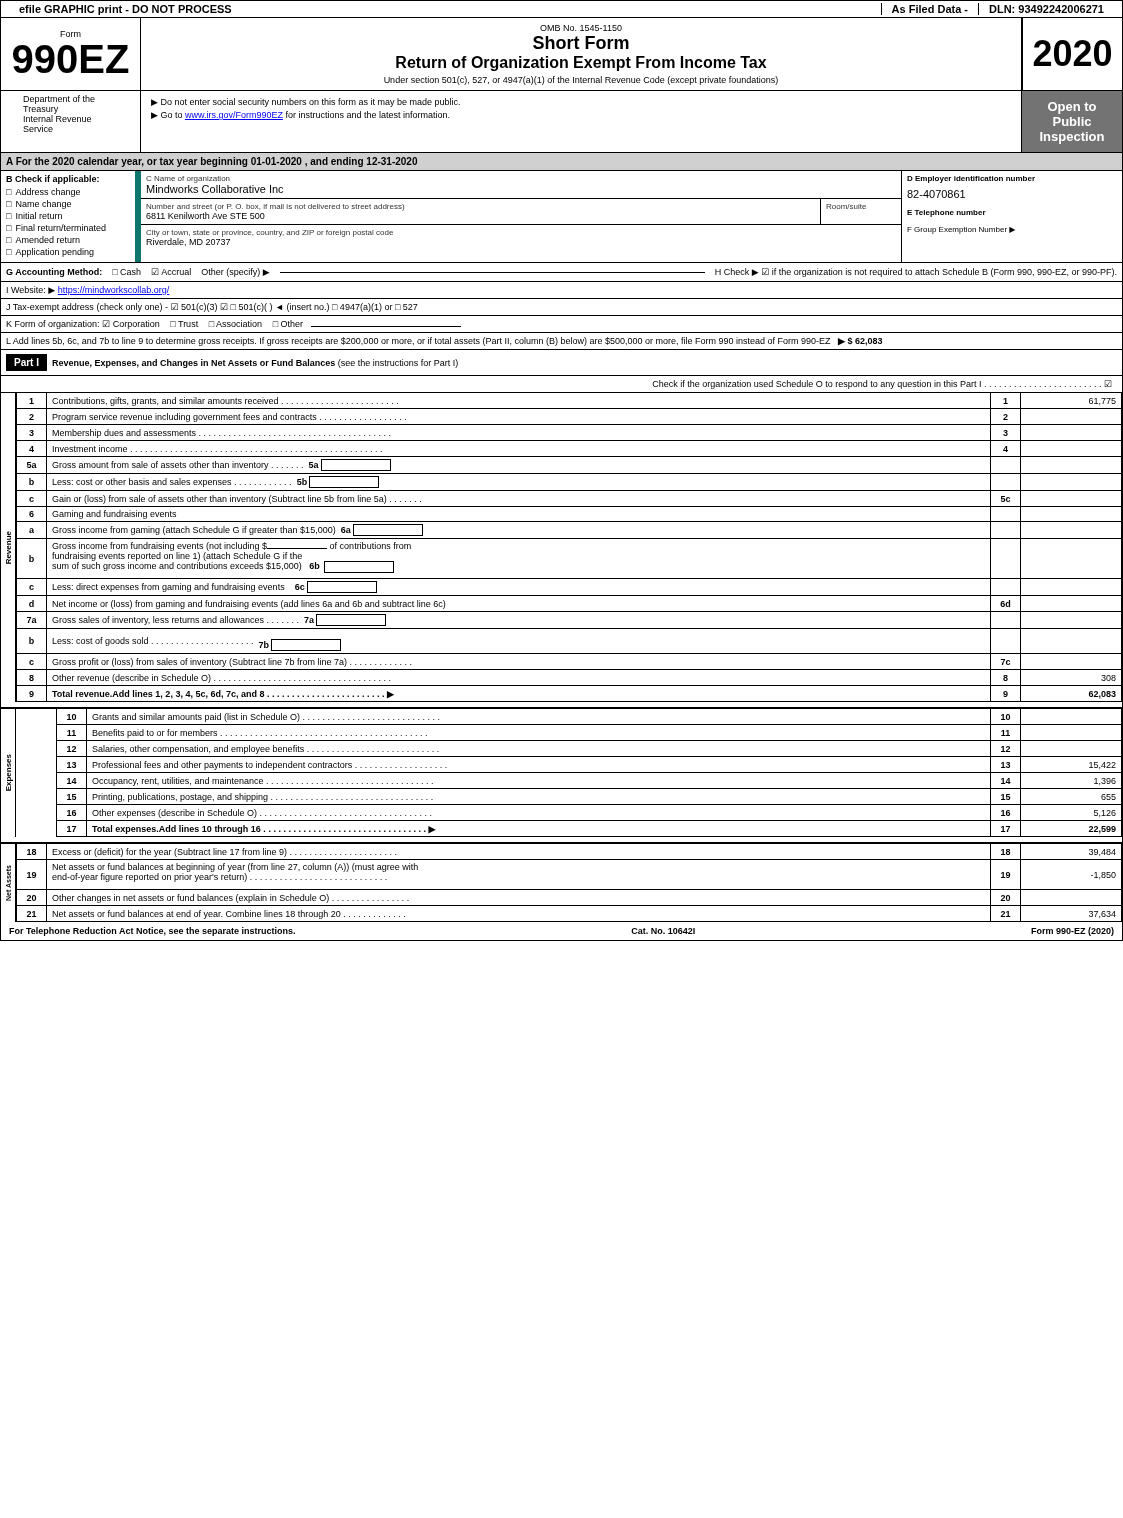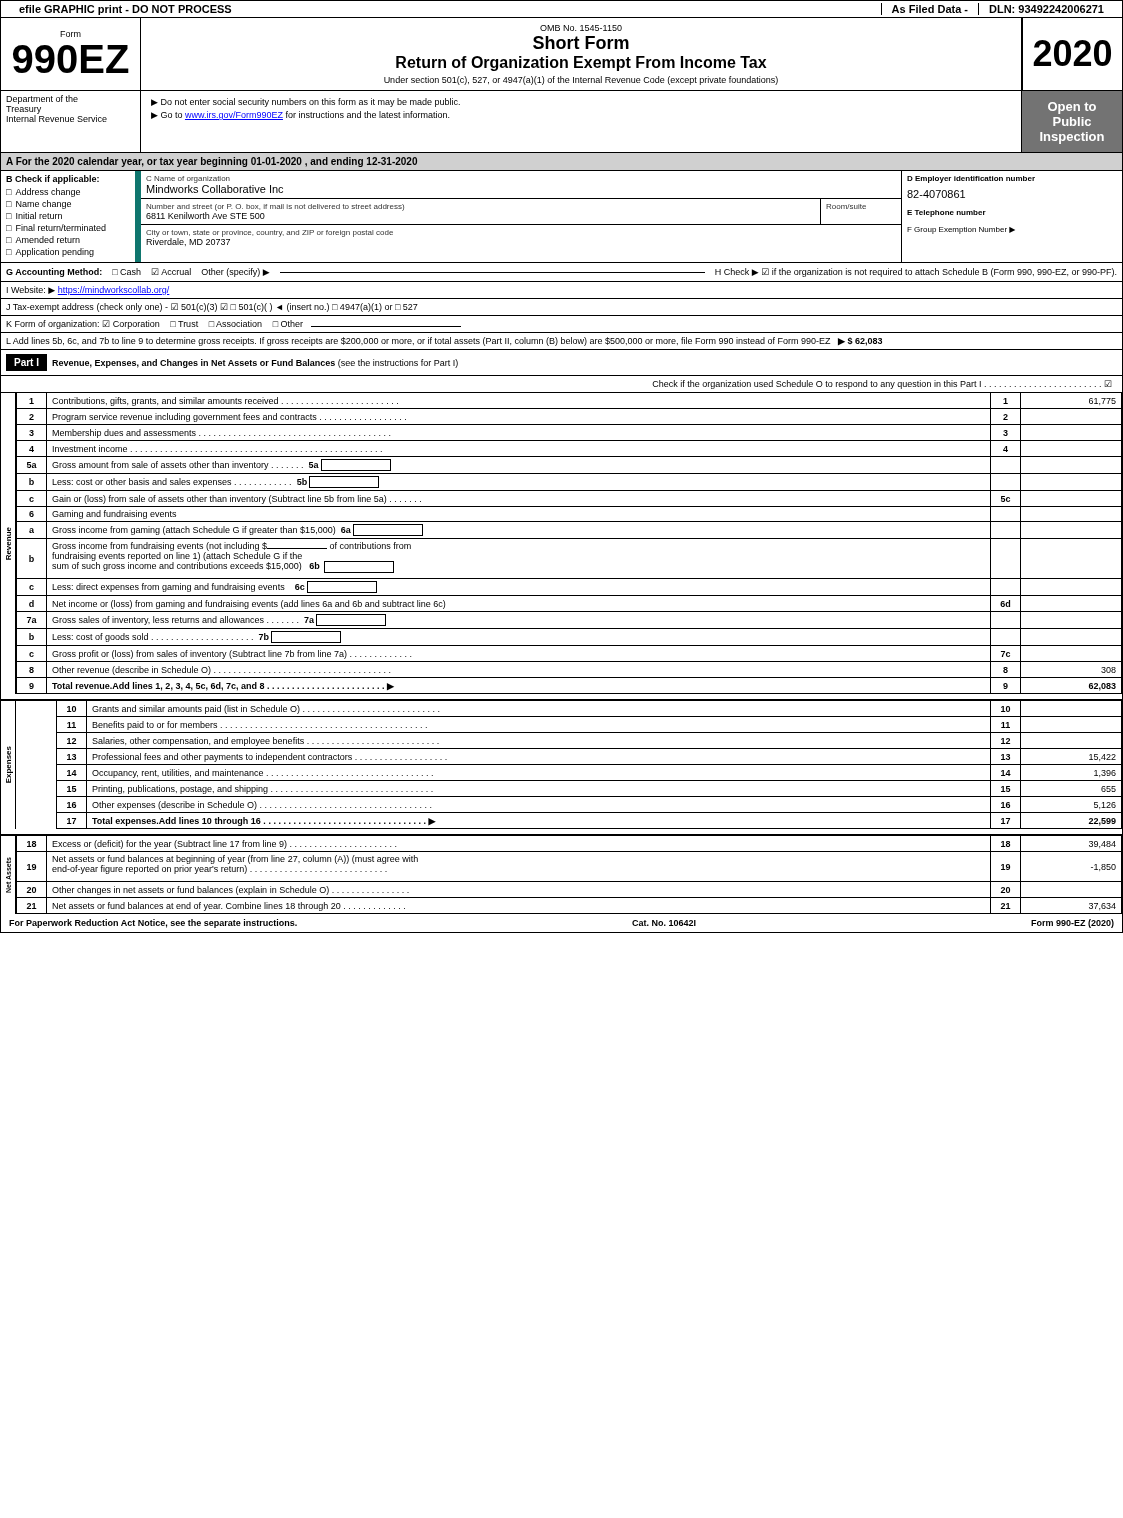--- a/index.html
+++ b/index.html
@@ -55,21 +55,21 @@
       border-left: 1px solid #000;
     }
     .instructions-area {
       display: flex;
       border: 1px solid #000;
       border-top: none;
     }
     .dept-info {
       width: 140px;
       font-size: 9px;
-      padding: 3px 5px;
+      padding: 3px 22px;
       border-right: 1px solid #000;
     }
     .instructions-middle {
       flex: 1;
       padding: 3px 10px;
       font-size: 9px;
       border-right: 1px solid #000;
     }
     .instructions-middle p { margin: 3px 0; }
     .open-to-public {
@@ -520,21 +520,21 @@
           <span style="display:inline-block;width:70px;border:1px solid #000;height:12px;"></span>
         </span>
       </div>
       <div class="row-line-num"></div>
       <div class="row-value"></div>
     </div>
 
     <div class="data-row">
       <div class="row-num">b</div>
       <div class="row-label">Less: cost of goods sold . . . . . . . . . . . . . . . . . . . . .
-        <span style="display:inline-flex;align-items:center;gap:2px;margin-left:5px;">
+        <span style="display:inline-flex;align-items:center;gap:2px;margin-left:5px;margin-top:8px;">
           <span style="font-weight:bold;">7b</span>
           <span style="display:inline-block;width:70px;border:1px solid #000;height:12px;"></span>
         </span>
       </div>
       <div class="row-line-num"></div>
       <div class="row-value"></div>
     </div>
 
     <div class="data-row">
       <div class="row-num">c</div>
@@ -660,16 +660,16 @@
     <div class="data-row">
       <div class="row-num">21</div>
       <div class="row-label">Net assets or fund balances at end of year. Combine lines 18 through 20 . . . . . . . . . . . . .</div>
       <div class="row-line-num">21</div>
       <div class="row-value">37,634</div>
     </div>
   </div>
 </div>
 
 <div class="footer-row">
-  <span>For Paperwork Reduction Act Notice, see the separate instructions.</span>
+  <span>For Telephone Reduction Act Notice, see the separate instructions.</span>
   <span>Cat. No. 10642I</span>
   <span>Form 990-EZ (2020)</span>
 </div>
 
 </body></html>

